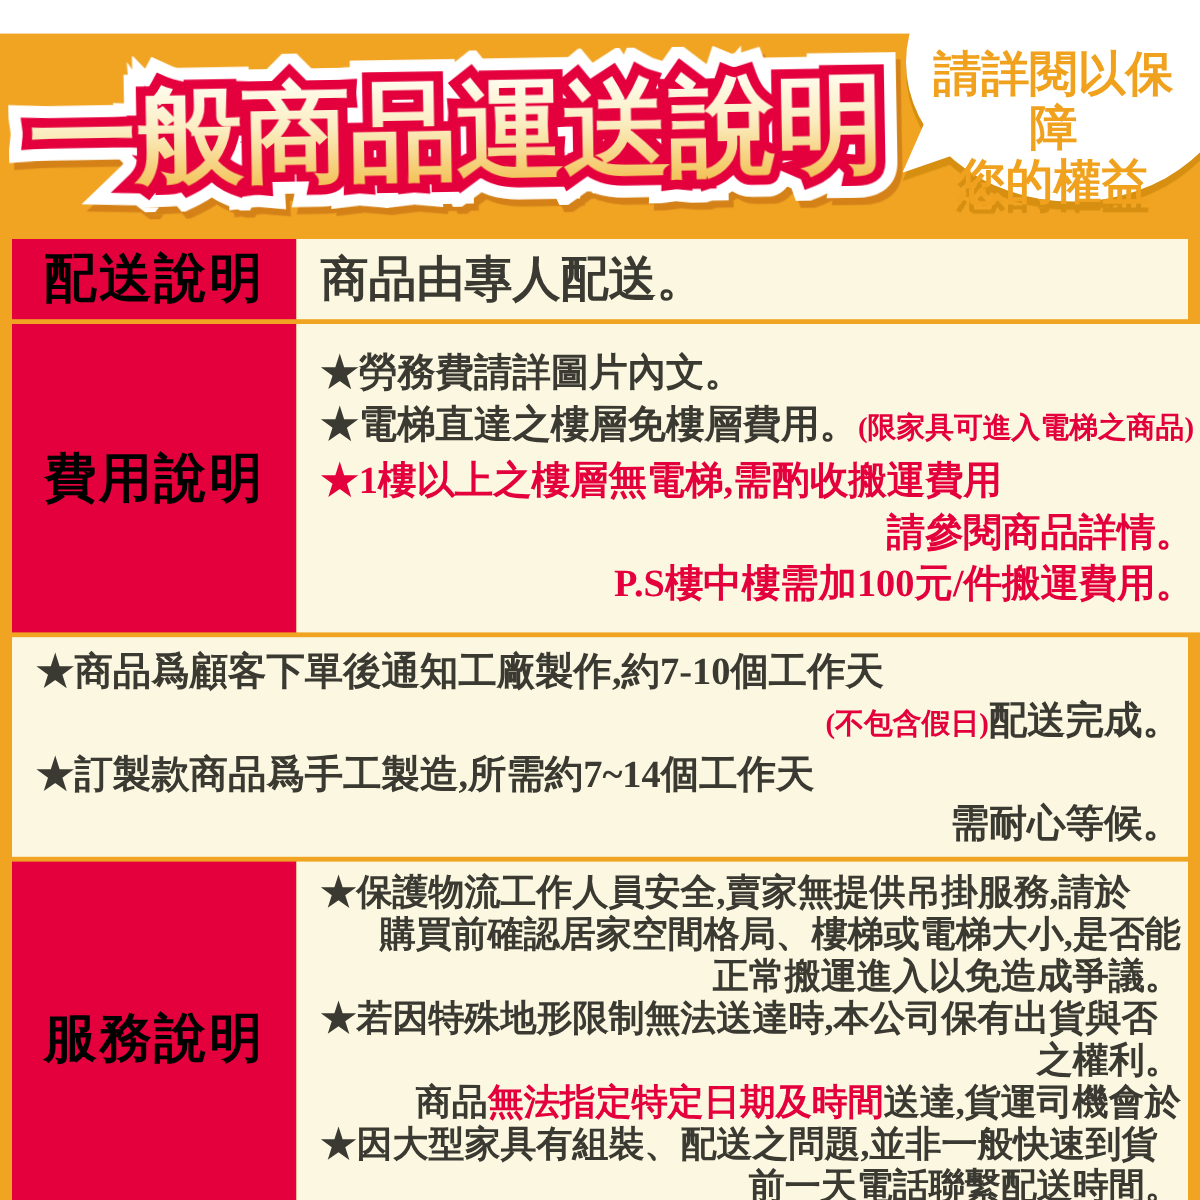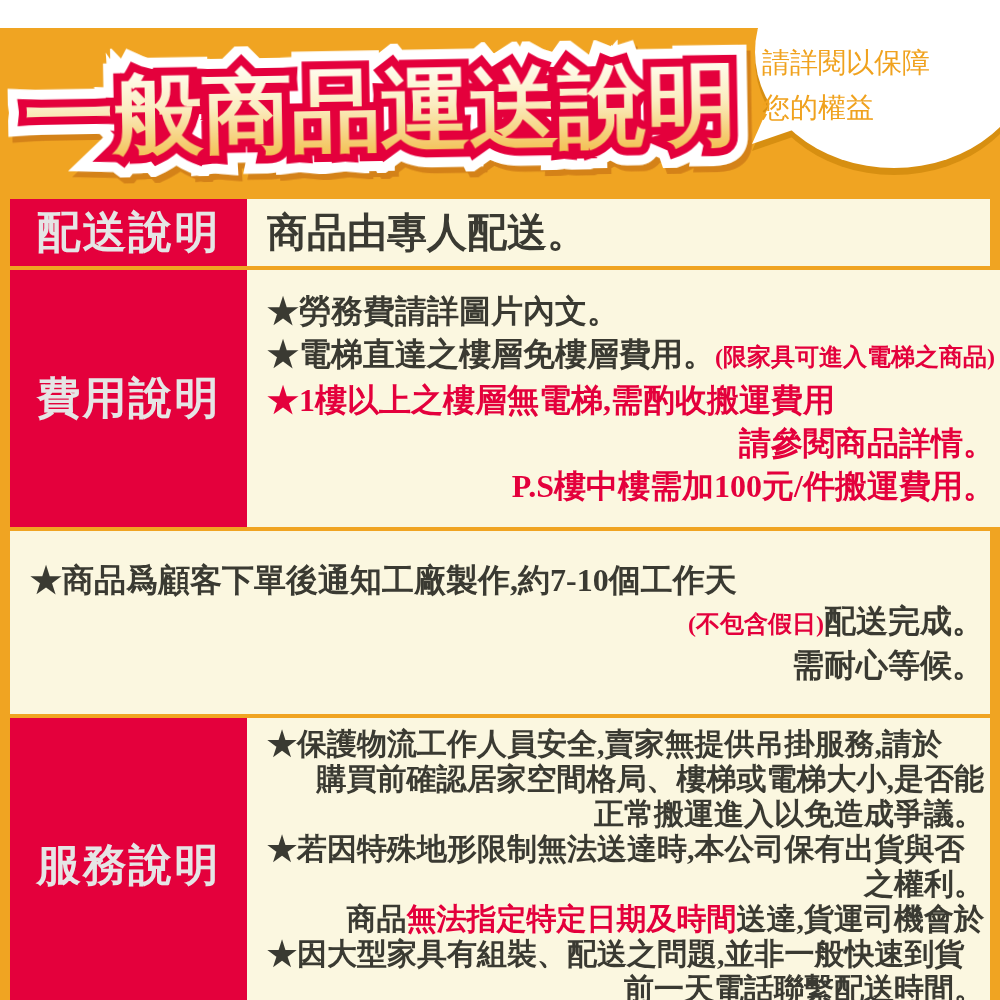--- a/index.html
+++ b/index.html
@@ -49,37 +49,37 @@
   }
   .bubble-tail{
     position:absolute;left:752px;top:58px;
     width:64px;height:58px;
     background:var(--bubble-bg,#FFFFFF);
     clip-path:polygon(100% 0,100% 62%,0 100%,40% 0);
   }
   .bubble-text{
     position:absolute;left:762px;top:12px;
     width:232px;
-    text-align:left;
+    text-align:center;
     color:var(--bubble-text,#F0A21E);
-    font-size:28px;line-height:45px;
-    font-weight:400;
+    font-size:40px;line-height:45px;
+    font-weight:700;
   }
 
   
   .table{
     position:absolute;left:10px;top:171px;
     width:980px;
     display:flex;flex-direction:column;gap:4px;
   }
   .t-row{display:flex;}
   .t-header{
     width:237px;flex:0 0 237px;
     background:var(--red,#E4003C);
-    color:#e5e5e5;
+    color:#000000;
     display:flex;align-items:center;justify-content:center;
     font-size:44px;font-weight:800;letter-spacing:2px;
   }
   .t-content{
     flex:1;
     background:var(--cream,#FBF7E0);
     display:flex;flex-direction:column;justify-content:center;
     padding-left:20px;padding-right:6px;
     box-sizing:border-box;
     font-family:Liberation Serif, serif;
@@ -134,20 +134,21 @@
           <div class="t-line"><span class="seg dark">★電梯直達之樓層免樓層費用。</span><span class="seg red small">(限家具可進入電梯之商品)</span></div>
           <div class="t-line"><span class="seg red">★1樓以上之樓層無電梯,需酌收搬運費用</span></div>
           <div class="t-line indent"><span class="seg red">請參閱商品詳情。</span></div>
           <div class="t-line indent"><span class="seg red">P.S樓中樓需加100元/件搬運費用。</span></div>
         </div>
       </div>
       <div class="t-row row-arrival">
         <div class="t-content">
           <div class="t-line"><span class="seg dark">★商品爲顧客下單後通知工廠製作,約7-10個工作天</span></div>
           <div class="t-line indent"><span class="seg red small">(不包含假日)</span><span class="seg dark">配送完成。</span></div>
+          <div class="t-line"><span class="seg dark">★訂製款商品爲手工製造,所需約7~14個工作天</span></div>
           <div class="t-line indent"><span class="seg dark">需耐心等候。</span></div>
         </div>
       </div>
       <div class="t-row row-service">
         <div class="t-header">服務說明</div>
         <div class="t-content">
           <div class="t-line"><span class="seg dark">★保護物流工作人員安全,賣家無提供吊掛服務,請於</span></div>
           <div class="t-line indent"><span class="seg dark">購買前確認居家空間格局、樓梯或電梯大小,是否能</span></div>
           <div class="t-line indent"><span class="seg dark">正常搬運進入以免造成爭議。</span></div>
           <div class="t-line"><span class="seg dark">★若因特殊地形限制無法送達時,本公司保有出貨與否</span></div>

